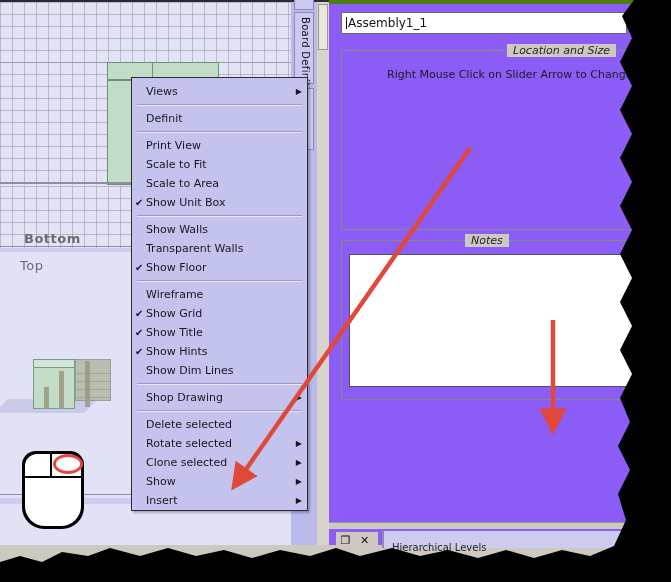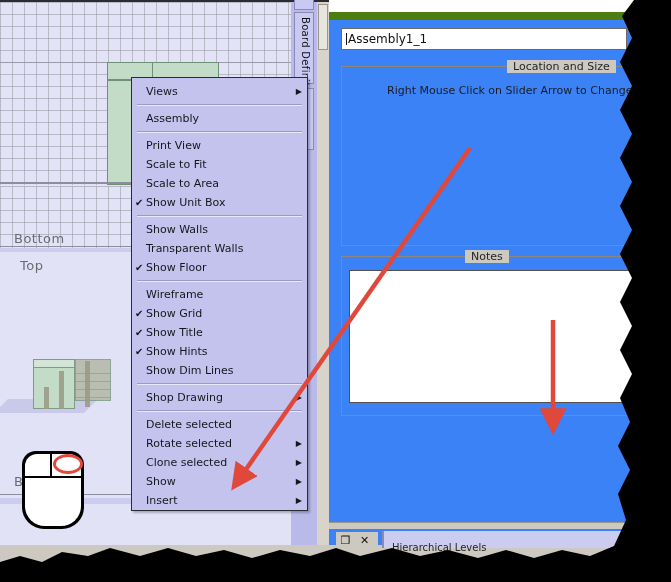--- a/index.html
+++ b/index.html
@@ -31,21 +31,21 @@
   .grid-top .majorline{position:absolute;left:0;width:291px;height:1px;background:#9a9aa8;}
   .grid-mid{
     position:absolute;left:0;top:184px;width:291px;height:68px;
     background:
       repeating-linear-gradient(to right, rgba(150,150,160,.55) 0 1px, transparent 1px 12px),
       repeating-linear-gradient(to bottom, rgba(150,150,160,.55) 0 1px, transparent 1px 12px),
       #e3e3f7;
   }
   .hrule{position:absolute;left:0;width:291px;background:#8d8d9c;height:2px;}
   .band{position:absolute;left:0;width:291px;background:#ccccf0;height:6px;}
-  .lbl-bottom{position:absolute;left:14px;top:229px;color:#6b6b72;font-size:13px;letter-spacing:.5px;}
+  .lbl-bottom{position:absolute;left:24px;top:229px;color:#6b6b72;font-size:13px;letter-spacing:.5px;font-weight:bold;}
   .lbl-top{position:absolute;left:20px;top:256px;color:#6b6b72;font-size:13px;letter-spacing:.5px;}
   .lowerview{position:absolute;left:0;top:250px;width:291px;height:295px;background:#e2e2f6;}
 
   
   .iso{position:absolute;left:33px;top:357px;width:82px;height:52px;}
   .iso .face-front{position:absolute;left:0;top:8px;width:42px;height:42px;background:#c2dcc7;border:1px solid #7f9b86;box-sizing:border-box;}
   .iso .face-side{position:absolute;left:42px;top:0;width:36px;height:42px;background:#b4b8a4;border:1px solid #7f9b86;box-sizing:border-box;opacity:.85;}
   .iso .face-top{position:absolute;left:0;top:0;width:42px;height:9px;background:#d3e6d6;border:1px solid #7f9b86;box-sizing:border-box;}
   .iso .shelf{position:absolute;background:rgba(120,140,120,.45);height:1px;}
   .iso .post{position:absolute;background:#9b9b86;width:5px;opacity:.9;}
@@ -69,36 +69,36 @@
     font-size:10px;color:#111;padding:4px 3px;line-height:14px;letter-spacing:.3px;
   }
   .vtab.t1{top:-6px;height:14px;}
   .vtab.t2{top:10px;height:72px;}
   .vtab.t3{top:86px;height:62px;}
   .scrollbar-v{position:absolute;left:317px;top:0;width:12px;height:545px;background:#d8d4cc;border-top:2px solid #2b2b33;box-sizing:border-box;}
   .scrollbar-v .thumb{position:absolute;left:1px;top:2px;width:10px;height:46px;background:#e8e5df;border:1px solid #9b968c;box-sizing:border-box;}
 
   
   .proppanel{
-    position:absolute;left:329px;top:12px;width:342px;height:545px;
-    background:#3b82f6;border-top:8px solid #4d7c0f;box-sizing:border-box;
+    position:absolute;left:329px;top:0;width:342px;height:545px;
+    background:#8b5cf6;border-top:4px solid #4d7c0f;box-sizing:border-box;
   }
   .namefield{
     position:absolute;left:12px;top:8px;width:286px;height:22px;
     background:#fff;border:1px solid #6e6a62;box-sizing:border-box;
     font-size:12px;color:#111;padding:3px 4px;
   }
   .namefield .caret{display:inline-block;width:1px;height:12px;background:#111;vertical-align:-2px;margin-right:1px;}
 
   .groupbox{
     position:absolute;border:1px solid #8d887e;border-top:1px solid #8d887e;
     box-sizing:border-box;
   }
   .groupbox > .glegend{
-    position:absolute;top:-7px;background:#cdc9c0;padding:0 6px;font-size:11px;color:#24242a;
+    position:absolute;top:-7px;background:#cdc9c0;padding:0 6px;font-size:11px;color:#24242a;font-style:italic;
   }
   .gb-locsize{left:12px;top:46px;width:300px;height:180px;}
   .gb-locsize .glegend{left:165px;}
   .gb-notes{left:12px;top:236px;width:300px;height:160px;}
   .gb-notes .glegend{left:123px;}
 
   .hint{position:absolute;left:58px;top:64px;font-size:11px;color:#1c1c22;white-space:nowrap;}
 
   .notesbox{position:absolute;left:20px;top:250px;width:284px;height:133px;background:#fff;border:1px solid #55514a;box-sizing:border-box;}
 
@@ -212,21 +212,21 @@
   <div class="toprail"></div>
   <div class="mini-tb">
     <div class="ic">❐</div>
     <div class="ic">✕</div>
   </div>
   <div class="dock-title">Hierarchical Levels</div>
 
   <div class="ctxmenu" id="ctxmenu">
       <div class="mi"><span>Views</span><span class="arr">▶</span></div>
       <div class="msep"></div>
-      <div class="mi"><span>Assembly</span></div>
+      <div class="mi"><span>Definit</span></div>
       <div class="msep"></div>
       <div class="mi"><span>Print View</span></div>
       <div class="mi"><span>Scale to Fit</span></div>
       <div class="mi"><span>Scale to Area</span></div>
       <div class="mi"><span class="chk-m">✔</span><span>Show Unit Box</span></div>
       <div class="msep"></div>
       <div class="mi"><span>Show Walls</span></div>
       <div class="mi"><span>Transparent Walls</span></div>
       <div class="mi"><span class="chk-m">✔</span><span>Show Floor</span></div>
       <div class="msep"></div>

